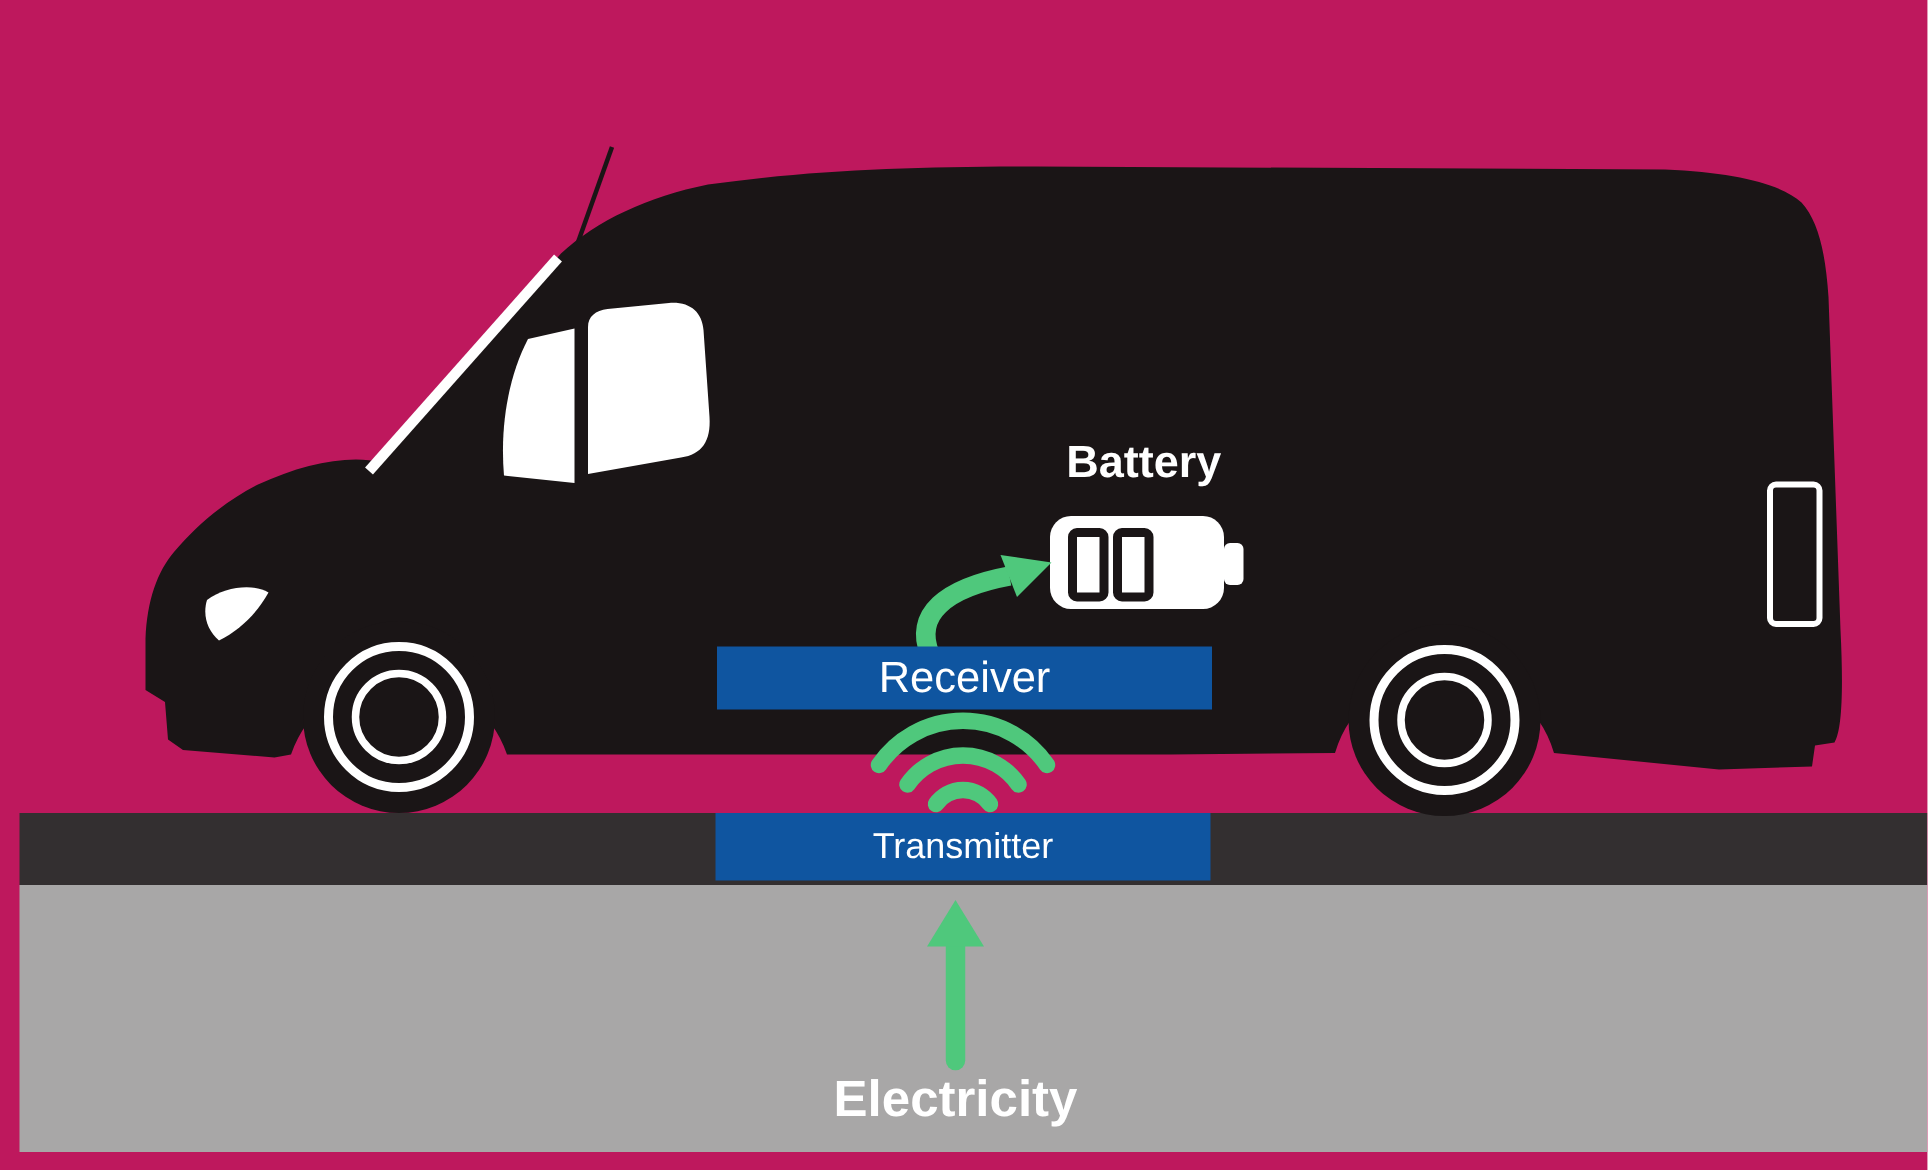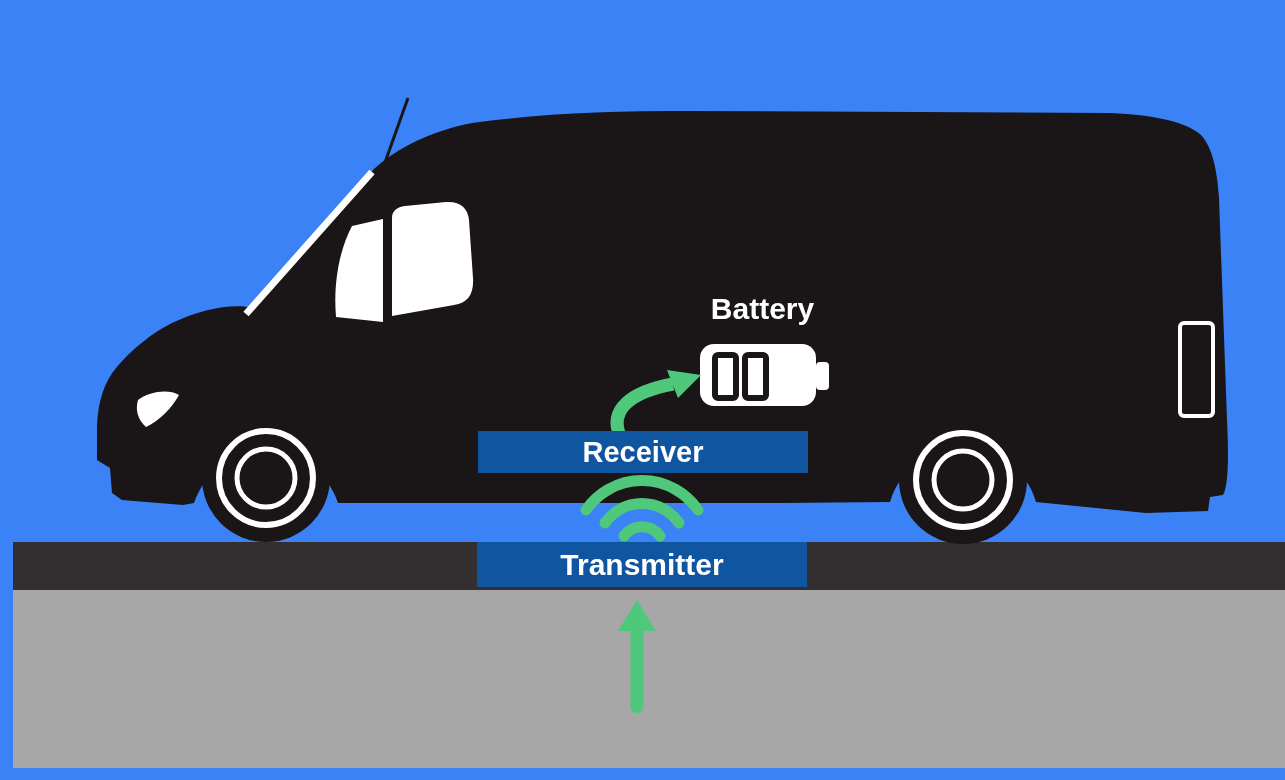--- a/index.html
+++ b/index.html
@@ -1,34 +1,34 @@
 <!DOCTYPE html>
 <html><head>
 <meta charset="utf-8">
 <style>
   html,body{margin:0;padding:0;background:#ffffff;}
   .canvas{
-    position:relative;width:1285px;height:780px;background:#3b82f6;
+    position:relative;width:1285px;height:780px;background:#be185d;
     overflow:hidden;font-family:"Liberation Sans",sans-serif;
   }
   .layer{position:absolute;}
   .road{left:13px;top:542px;width:1272px;height:48px;background:#332F30;}
   .ground{left:13px;top:590px;width:1272px;height:178px;background:#A8A7A7;}
   .svg-stage{left:0;top:0;width:1285px;height:780px;z-index:2;}
   .label{
     position:absolute;color:#ffffff;font-weight:700;z-index:3;
     white-space:nowrap;line-height:1;
   }
   .battery-label{left:660px;top:294px;width:205px;text-align:center;font-size:30px;}
   .bar{
-    position:absolute;background:#0F55A0;color:#ffffff;font-weight:700;z-index:3;
+    position:absolute;background:#0F55A0;color:#ffffff;font-weight:400;z-index:3;
     display:flex;align-items:center;justify-content:center;
   }
   .receiver-bar{left:478px;top:431px;width:330px;height:42px;font-size:29px;}
-  .transmitter-bar{left:477px;top:542px;width:330px;height:45px;font-size:30px;}
+  .transmitter-bar{left:477px;top:542px;width:330px;height:45px;font-size:24px;}
   .ground-label{left:86px;top:664px;font-size:32px;letter-spacing:.5px;}
   .electricity-label{left:497px;top:716px;width:280px;text-align:center;font-size:34px;}
 </style>
 </head>
 <body>
 
 <div class="canvas">
 
   <div class="layer road"></div>
   <div class="layer ground"></div>
@@ -132,14 +132,15 @@
 
   <div class="bar receiver-bar">
     <span>Receiver</span>
   </div>
 
   <div class="bar transmitter-bar">
     <span>Transmitter</span>
   </div>
 
 
+  <div class="label electricity-label">Electricity</div>
 
 </div>
 
 </body></html>

